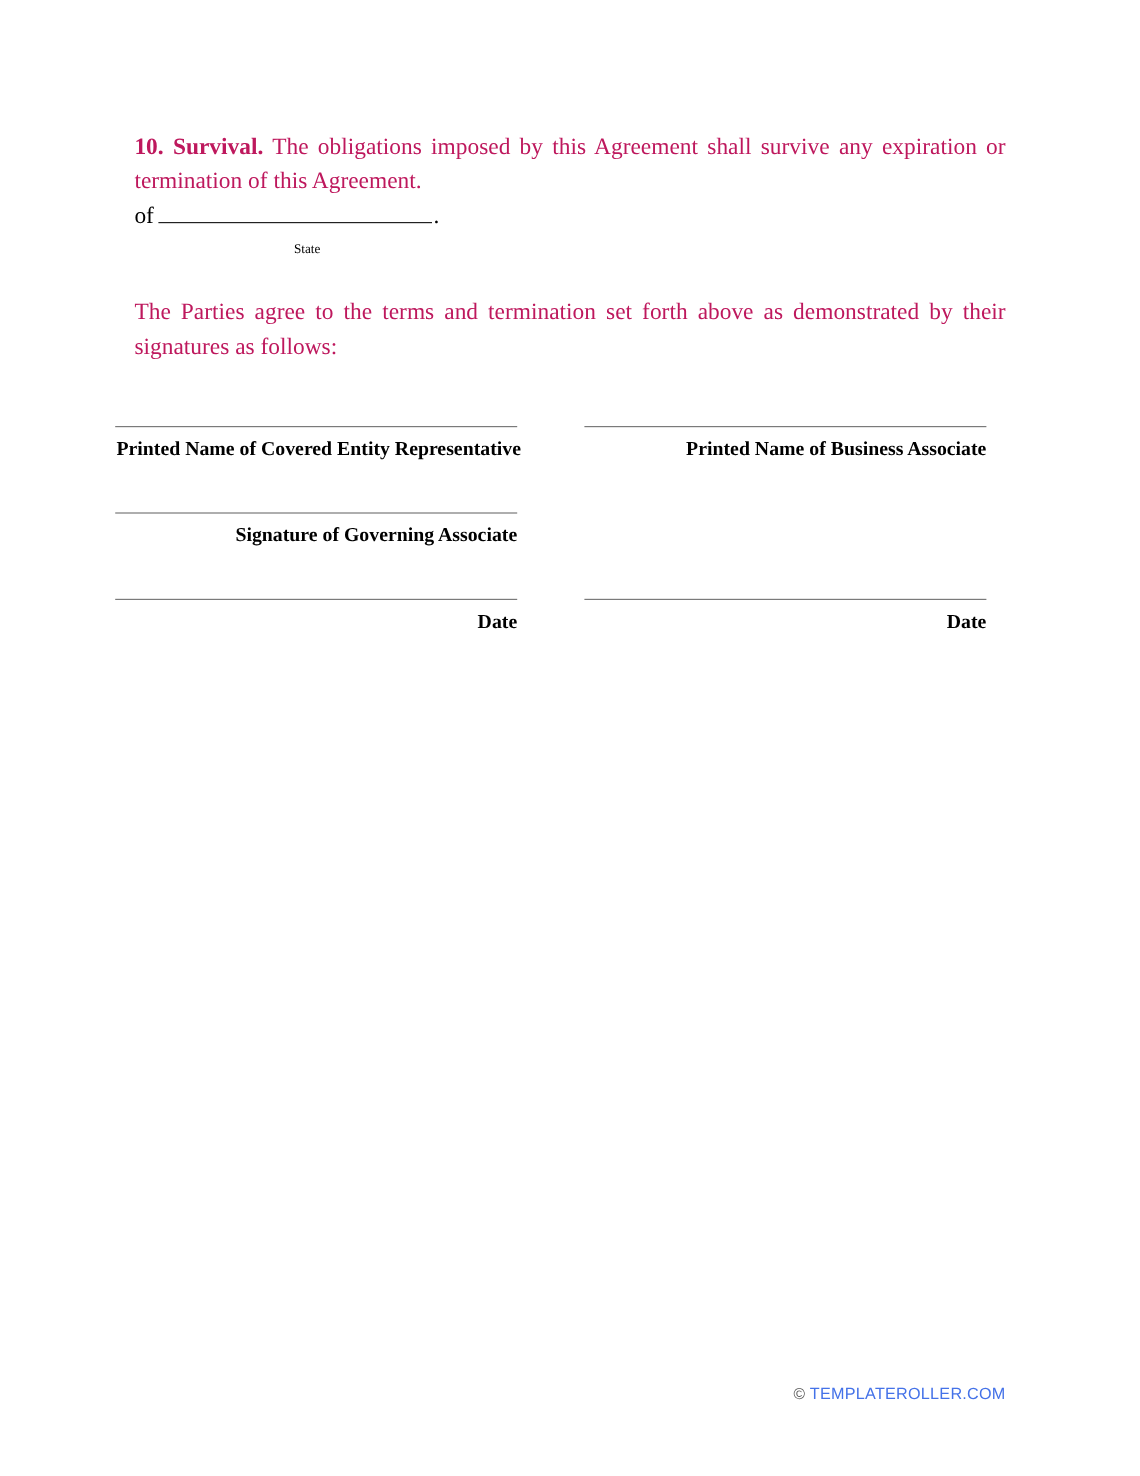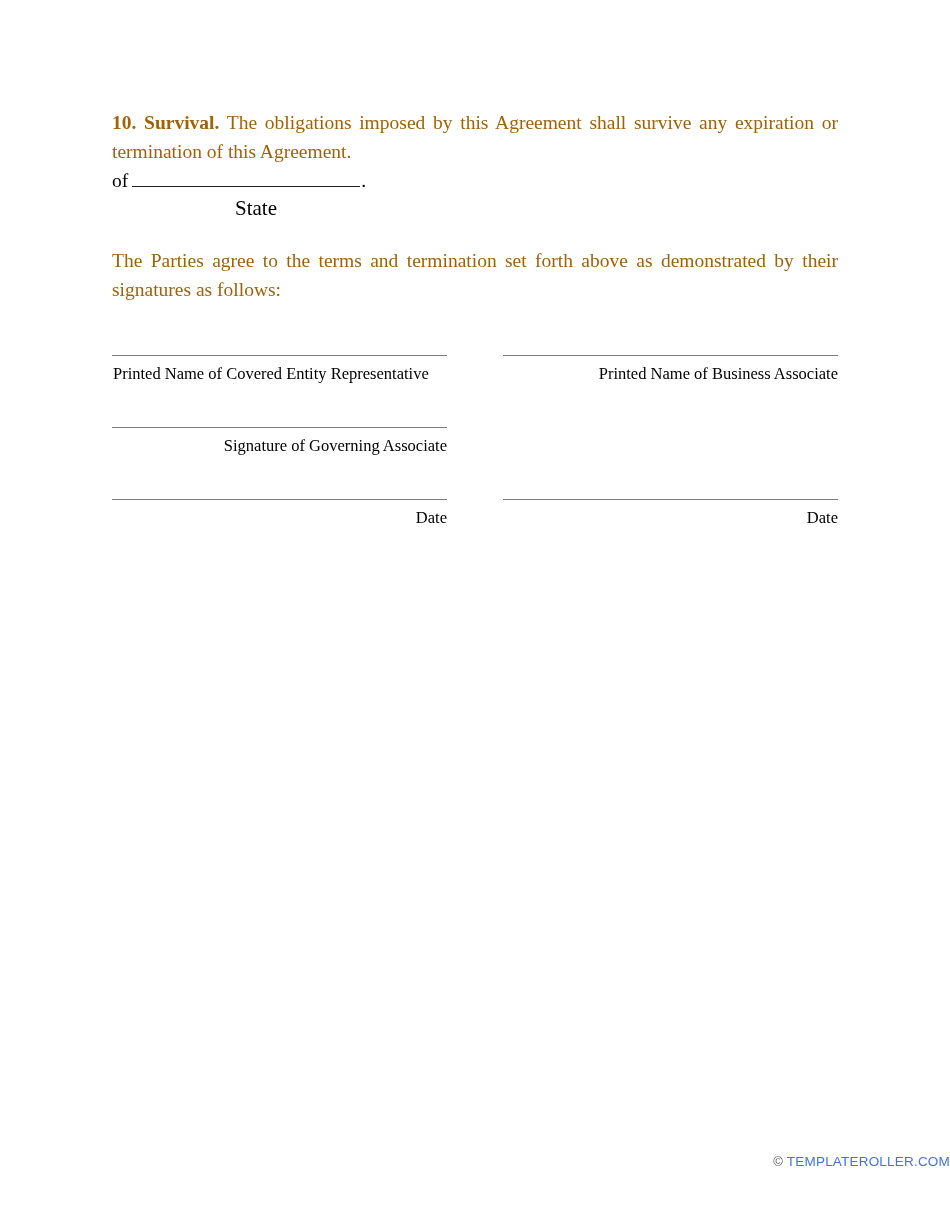--- a/index.html
+++ b/index.html
@@ -27,21 +27,21 @@
     top: 108px;
     width: 726px;  
   }
 
   
   .para {
     font-size: 19.5px;
     line-height: 29px;
     text-align: justify;
     margin: 0 0 0 0;
-    color: #a16207;
+    color: #be185d;
   }
 
   .para .lead {
     font-weight: bold;
   }
 
   .para-gap-lg { margin-top: 30px; }
   .para-gap-md { margin-top: 28px; }
 
   
@@ -56,31 +56,32 @@
     border-bottom: 1.4px solid #222222;
     height: 18px;
     margin: 0 1px 0 4px;
     vertical-align: baseline;
   }
   .fill-caption {
     display: block;
     width: 228px;
     margin-left: 30px;
     text-align: center;
-    font-size: 21px;
+    font-size: 11px;
     line-height: 20px;
     padding-top: 3px;
   }
 
   
   .sig-grid {
     position: absolute;
-    left: 112px;
+    left: 96px;
     top: 355px;
     width: 726px;
+    font-weight: bold;
   }
 
   .sig-row {
     display: flex;
     justify-content: space-between;
     width: 100%;
   }
 
   .sig-row.row-printed { margin-top: 0px; }
   .sig-row.row-signature { margin-top: 42px; }
@@ -114,20 +115,21 @@
     padding-left: 1px;
   }
 
   
   .footer {
     position: absolute;
     left: 0;
     top: 1154px;
     width: 950px;
     text-align: right;
+    padding-right: 112px;
     box-sizing: border-box;
     font-family: "Liberation Sans", "DejaVu Sans", sans-serif;
     font-size: 13.5px;
     letter-spacing: 0.2px;
   }
   .footer .mark-copy {
     color: #5a5a5a;
     font-size: 13px;
   }
   .footer .mark-text {

